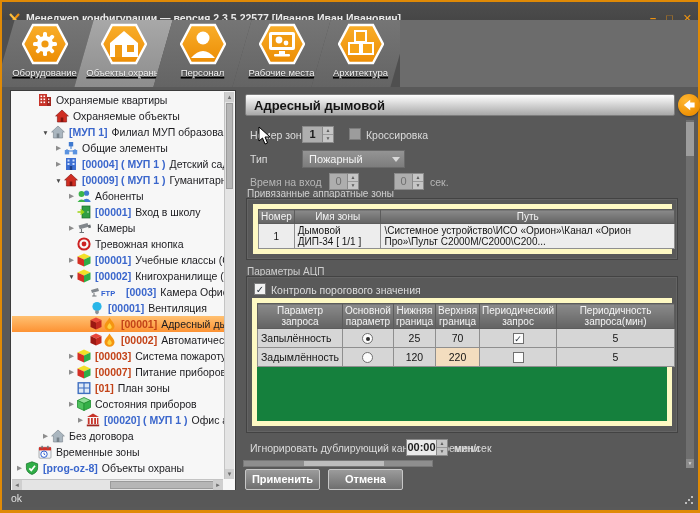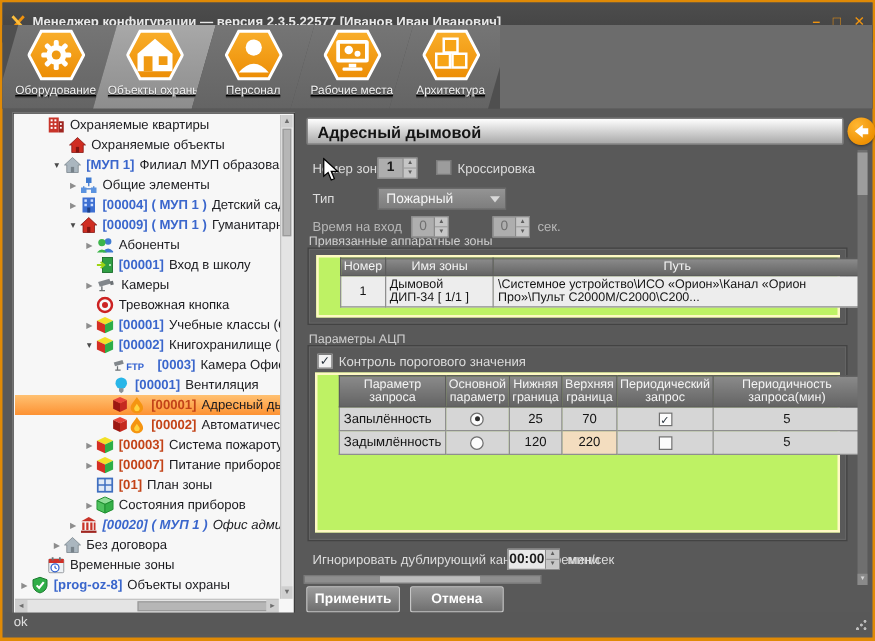--- a/index.html
+++ b/index.html
@@ -59,21 +59,21 @@
 
   .cbx { position:absolute; width:12px; height:12px; border:1px solid #7c7c7c; background:#9c9c9c; }
   .cbx.on { background:#f2f2f2; color:#27313b; font-size:10px; font-weight:bold; line-height:11px; text-align:center; }
 
   .dropdown { position:absolute; left:300px; top:148px; width:103px; height:18px; background:linear-gradient(#949494,#7d7d7d); border:1px solid #6a6a6a; color:#f4f4f4; font-size:11px; padding:2px 0 0 6px; }
   .dropdown .dd-arr { position:absolute; right:4px; top:6px; width:0; height:0; border-left:4px solid transparent; border-right:4px solid transparent; border-top:5px solid #d8d8d8; }
 
   .groupbox { position:absolute; border:1px solid #434343; box-shadow:inset 0 0 0 1px rgba(255,255,255,.07); }
 
   table { border-collapse:collapse; }
-  .dtable { position:absolute; background:#bef264; border:2px solid #fef9c3;padding-left:17px; }
+  .dtable { position:absolute; background:#15803d; border:5px solid #fef9c3; }
   .dtable th { background:linear-gradient(#8a8a8a,#636363); color:#f4f4f4; font-size:10px; font-weight:normal; border:1px solid #5c5c5c; padding:1px 2px; text-align:center; }
   .dtable td { background:#ededed; color:#141414; font-size:10px; border:1px solid #8f8f8f; padding:1px 3px; text-align:center; }
   .dtable td.left { text-align:left; }
   .adc td { background:#d6d6d6; font-size:10.5px; }
   .adc td.hl { background:#f3ddbf; }
   .radio { display:inline-block; width:11px; height:11px; border-radius:50%; background:#fcfcfc; border:1px solid #6f6f6f; position:relative; vertical-align:middle; }
   .radio.on::after { content:""; position:absolute; left:2.5px; top:2.5px; width:4px; height:4px; border-radius:50%; background:#2c2c2c; }
   .tcb { display:inline-block; width:11px; height:11px; background:#fcfcfc; border:1px solid #6f6f6f; font-size:9px; font-weight:bold; color:#2c3640; line-height:10px; vertical-align:middle; }
 
   .rp-hscroll { position:absolute; left:241px; top:458px; width:190px; height:7px; background:#8e8e8e; border:1px solid #787878; }
@@ -458,21 +458,21 @@
           <span class="expander">▶</span>
           <span class="ticon">
             <svg width="14" height="14" viewBox="0 0 14 14">
               <polygon points="7,0.5 13.5,3.5 7,6.5 0.5,3.5" fill="#8fdd97" stroke="#1f8f30" stroke-width="0.8"></polygon>
               <polygon points="0.5,3.5 7,6.5 7,13.5 0.5,10.5" fill="#4fc25e" stroke="#1f8f30" stroke-width="0.8"></polygon>
               <polygon points="13.5,3.5 7,6.5 7,13.5 13.5,10.5" fill="#35b048" stroke="#1f8f30" stroke-width="0.8"></polygon>
             </svg>
           </span>
           <span>Состояния приборов</span>
         </div>
-        <div class="tree-row" style="padding-left: 41px; font-style: italic;">
+        <div class="tree-row" style="padding-left: 63px;">
           <span class="expander">▶</span>
           <span class="ticon">
             <svg width="14" height="14" viewBox="0 0 14 14">
               <polygon points="7,0.5 13,4 1,4" fill="#c8342a"></polygon>
               <g fill="#c8342a">
                 <rect x="1.8" y="5" width="1.8" height="6"></rect>
                 <rect x="5" y="5" width="1.8" height="6"></rect>
                 <rect x="8.2" y="5" width="1.8" height="6"></rect>
                 <rect x="11" y="5" width="1.4" height="6"></rect>
               </g>

